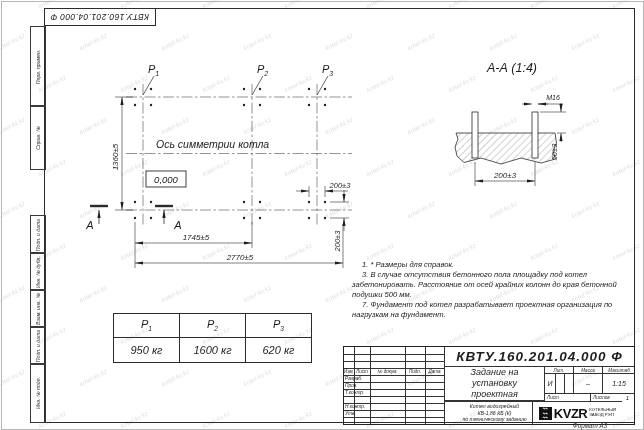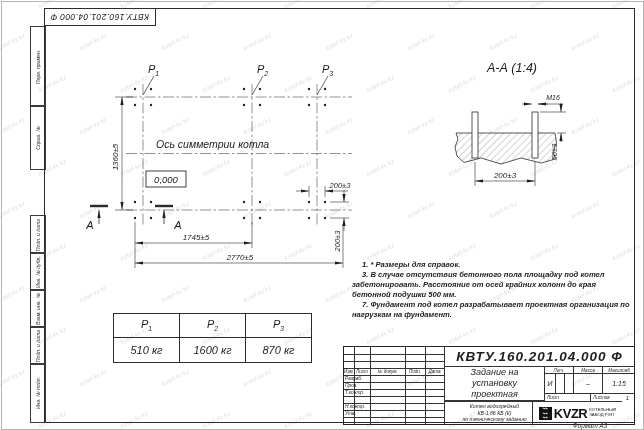--- a/index.html
+++ b/index.html
@@ -15,21 +15,21 @@
   .margin-box{position:absolute;left:30px;width:14px;border:0.9px solid #3a3a3a;z-index:3;
               display:flex;align-items:center;justify-content:center;background:transparent;}
   .margin-box span{transform:rotate(-90deg);white-space:nowrap;font-size:5.2px;font-style:italic;color:#333;}
   .docnum-box{position:absolute;left:44px;top:8px;width:110px;height:16px;border:1px solid #2b2b2b;
               z-index:3;display:flex;align-items:center;justify-content:center;}
   .docnum-box span{transform:rotate(180deg);font-size:8.5px;font-style:italic;letter-spacing:.4px;color:#222;}
   
   #drawing{position:absolute;left:0;top:0;z-index:4;}
   text{font-family:"Liberation Sans",sans-serif;font-style:italic;fill:#1e1e1e;}
   
-  #notes{position:absolute;left:352px;top:260px;width:282px;z-index:5;font-weight:bold;}
+  #notes{position:absolute;left:352px;top:260px;width:282px;z-index:5;}
   #notes p{margin:0;font-size:7.6px;font-style:italic;line-height:1.33;text-indent:10px;color:#222;}
   
   #load-table{position:absolute;left:113px;top:313px;border-collapse:collapse;z-index:5;}
   #load-table td{border:1px solid #2b2b2b;text-align:center;font-style:italic;font-size:11px;color:#1e1e1e;}
   #load-table tr.hdr td{height:21px;}
   #load-table tr.val td{height:22px;}
   #load-table td{width:63px;}
   sub{font-size:60%;}
   
   #tb{position:absolute;left:343px;top:346px;width:290px;height:77px;border:1.3px solid #222;z-index:6;
@@ -329,23 +329,23 @@
   </div>
 
   <table id="load-table">
     <tbody>
         <tr class="hdr">
       <td><span>Р</span><sub>1</sub></td>
       <td><span>Р</span><sub>2</sub></td>
       <td><span>Р</span><sub>3</sub></td>
     </tr>
     <tr class="val">
-      <td>510 кг</td>
+      <td>950 кг</td>
       <td>1600 кг</td>
-      <td>870 кг</td>
+      <td>620 кг</td>
     </tr>
   </tbody>
     </table>
 
   <div id="tb">
 
     <div class="abs cl" style="left:10px;top:0;height:77px;width:0"></div>
     <div class="abs cl" style="left:26px;top:0;height:77px;width:0"></div>
     <div class="abs cl" style="left:61px;top:0;height:77px;width:0"></div>
     <div class="abs cl" style="left:81px;top:0;height:77px;width:0"></div>

